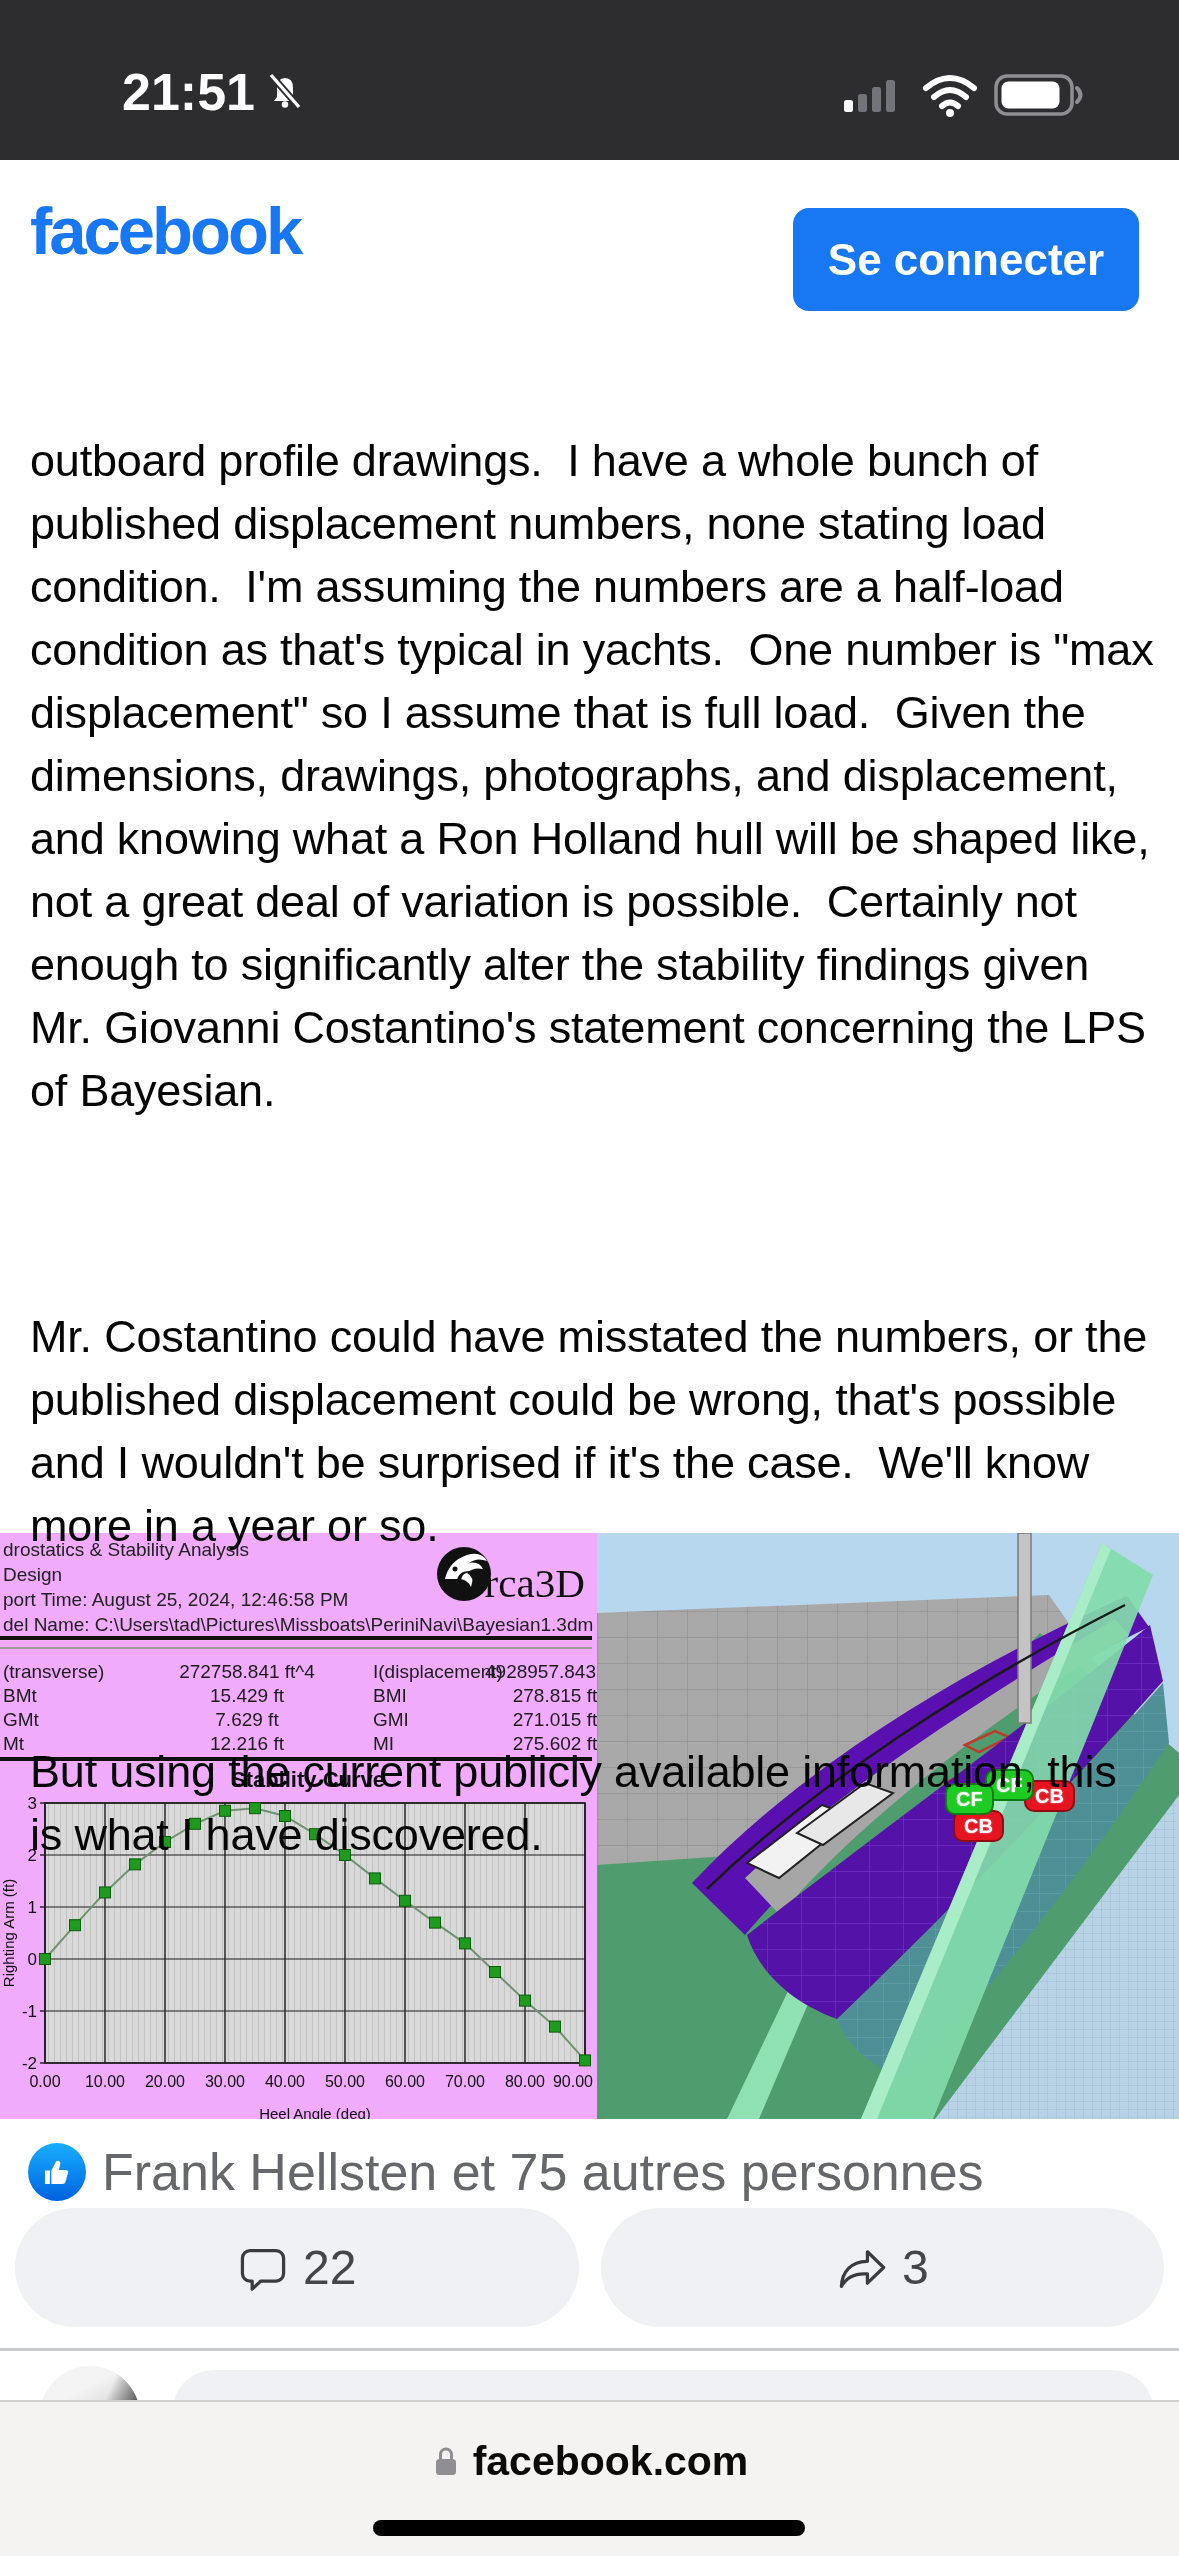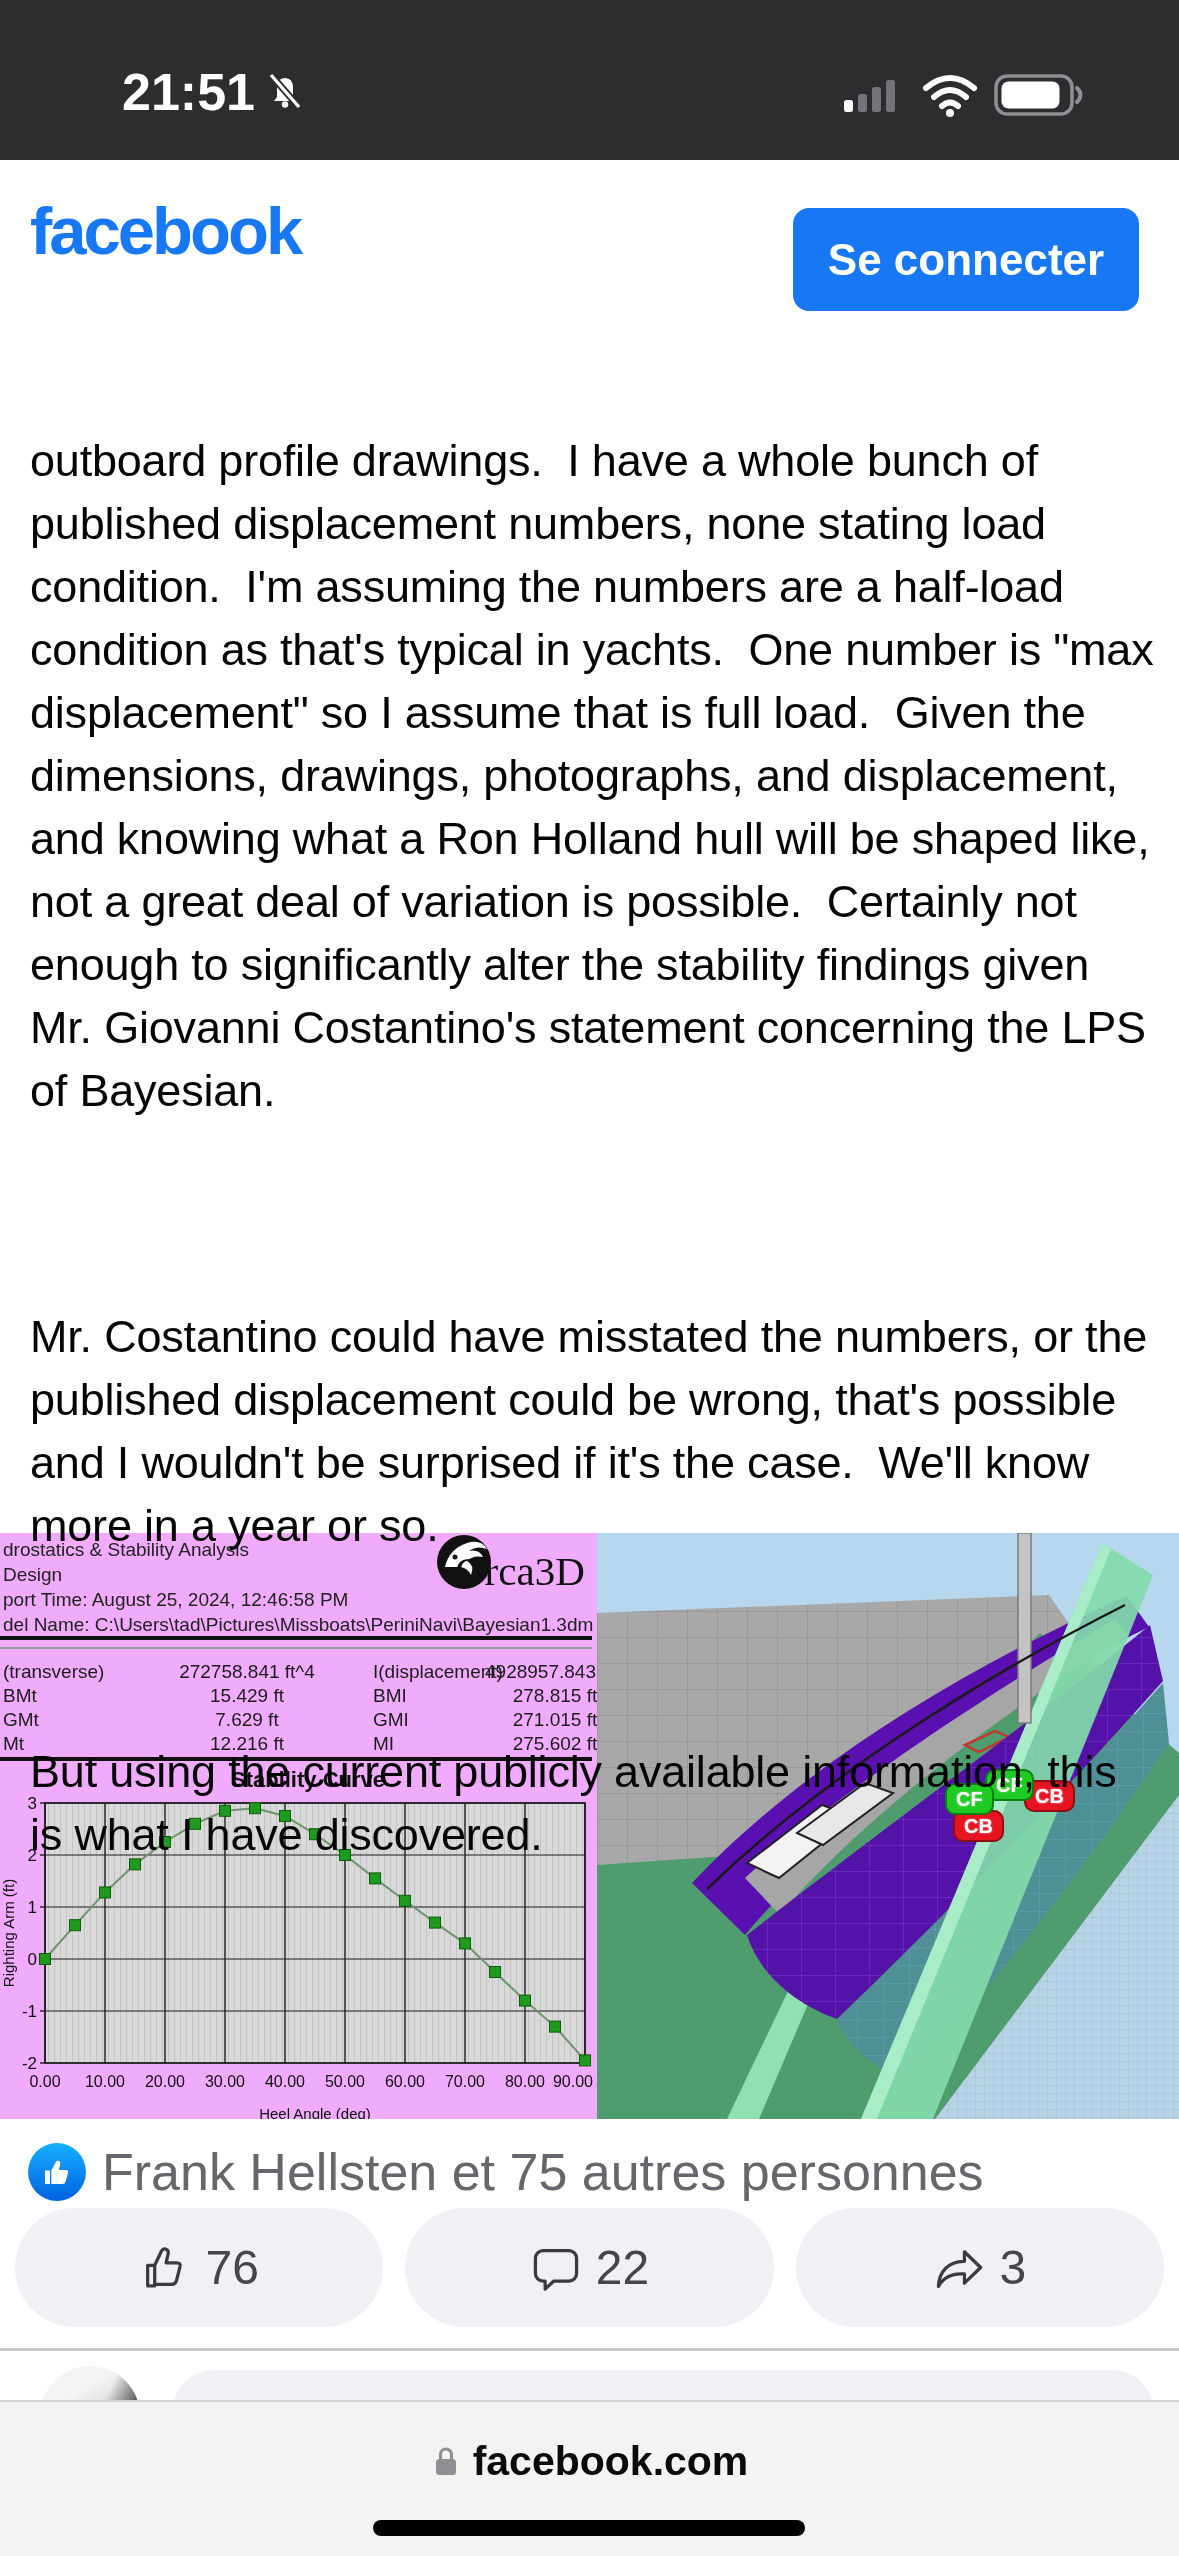--- a/index.html
+++ b/index.html
@@ -23,21 +23,21 @@
 
   
   .post-text { position:absolute; top:303px; left:30px; width:1124px; z-index:5; color:#050505;
                font-size:45px; line-height:63px; letter-spacing:-0.2px; white-space:pre-wrap; }
   .post-text p { margin-bottom:57px; white-space:pre-wrap; }
 
   
   .post-image { position:absolute; top:1533px; left:0; width:1179px; height:586px; background:#fff; }
   .report { position:absolute; left:0; top:0; width:597px; height:586px; background:#f0abfc; color:#1c1c1c; }
   .rpt-lines { position:absolute; left:3px; top:4px; font-size:19px; line-height:25px; color:#222; }
-  .orca-logo { position:absolute; left:435px; top:0px; width:160px; height:62px; }
+  .orca-logo { position:absolute; left:435px; top:12px; width:160px; height:62px; }
   .orca-text { position:absolute; left:20px; top:14px; font-family:"Liberation Serif","DejaVu Serif",serif; font-size:41px; color:#111; }
   .hr-thick1 { position:absolute; left:0; top:103px; width:592px; height:4px; background:#111; }
   .hr-thin  { position:absolute; left:0; top:114px; width:592px; height:2px; background:#9a9a9a; }
   .rpt-table { position:absolute; left:3px; top:127px; width:588px; font-size:19px; line-height:24px; }
   .rpt-row { display:grid; grid-template-columns:140px 208px 22px 112px 140px; }
   .rpt-cell { white-space:nowrap; }
   .num { text-align:center; }
   .hr-thick2 { position:absolute; left:0; top:224px; width:592px; height:4px; background:#111; }
   .chart-title { position:absolute; left:12px; top:234px; width:592px; text-align:center; font-size:22px; font-weight:700; color:#111; }
   .chart-svg { position:absolute; left:0; top:262px; }
@@ -309,26 +309,20 @@
       <svg width="34" height="34" viewBox="0 0 48 48">
         <path d="M7 22 h7 v19 H7 Z M16 41 h15.5 q4 0 4.8-3.6 l3.2-12.4 q1-4-3.2-4 h-9.6 l1.8-8 q.8-3.8-2.6-4.8 -2.4-.6-3.6 1.8 L16 22 Z" fill="#fff"></path>
       </svg>
     </span>
     <span class="like-text">Frank Hellsten et 75 autres personnes</span>
   </div>
 
   <div class="pill-row">
     <button class="pill">
       <svg width="52" height="52" viewBox="0 0 48 48">
-        <path d="M8 21.5 h6.5 v19 H8 Z M14.5 39 h15.5 q3.8 0 4.6-3.4 l3.2-12.6 q1-3.8-3-3.8 h-9.8 l1.9-8.2 q.8-3.6-2.5-4.6 -2.3-.6-3.5 1.7 L14.5 21.5 Z" fill="none" stroke="#3a3b3c" stroke-width="3" stroke-linejoin="round"></path>
-      </svg>
-      <span class="pill-count">76</span>
-    </button>
-    <button class="pill">
-      <svg width="52" height="52" viewBox="0 0 48 48">
         <path d="M12 8 h24 a7 7 0 0 1 7 7 v14 a7 7 0 0 1 -7 7 H22 l-8 7.5 V36 h-2 a7 7 0 0 1 -7 -7 V15 a7 7 0 0 1 7 -7 Z" fill="none" stroke="#3a3b3c" stroke-width="3" stroke-linejoin="round"></path>
       </svg>
       <span class="pill-count">22</span>
     </button>
     <button class="pill">
       <svg width="52" height="52" viewBox="0 0 48 48">
         <path d="M29 9 L44 23.5 29 38 v-8.5 C17 28.5 9.5 33 5 41 5.5 28 14 17.5 29 17.8 Z" fill="none" stroke="#3a3b3c" stroke-width="3" stroke-linejoin="round"></path>
       </svg>
       <span class="pill-count">3</span>
     </button>

